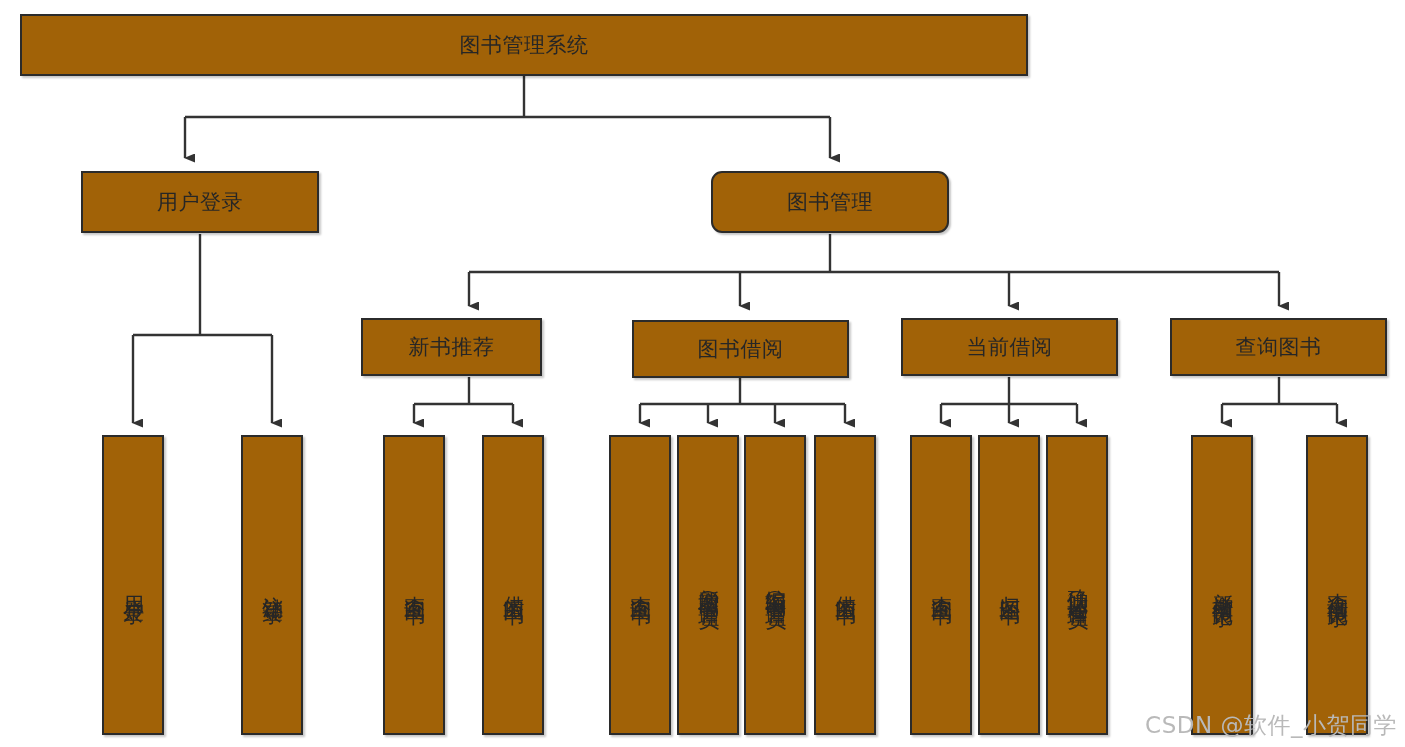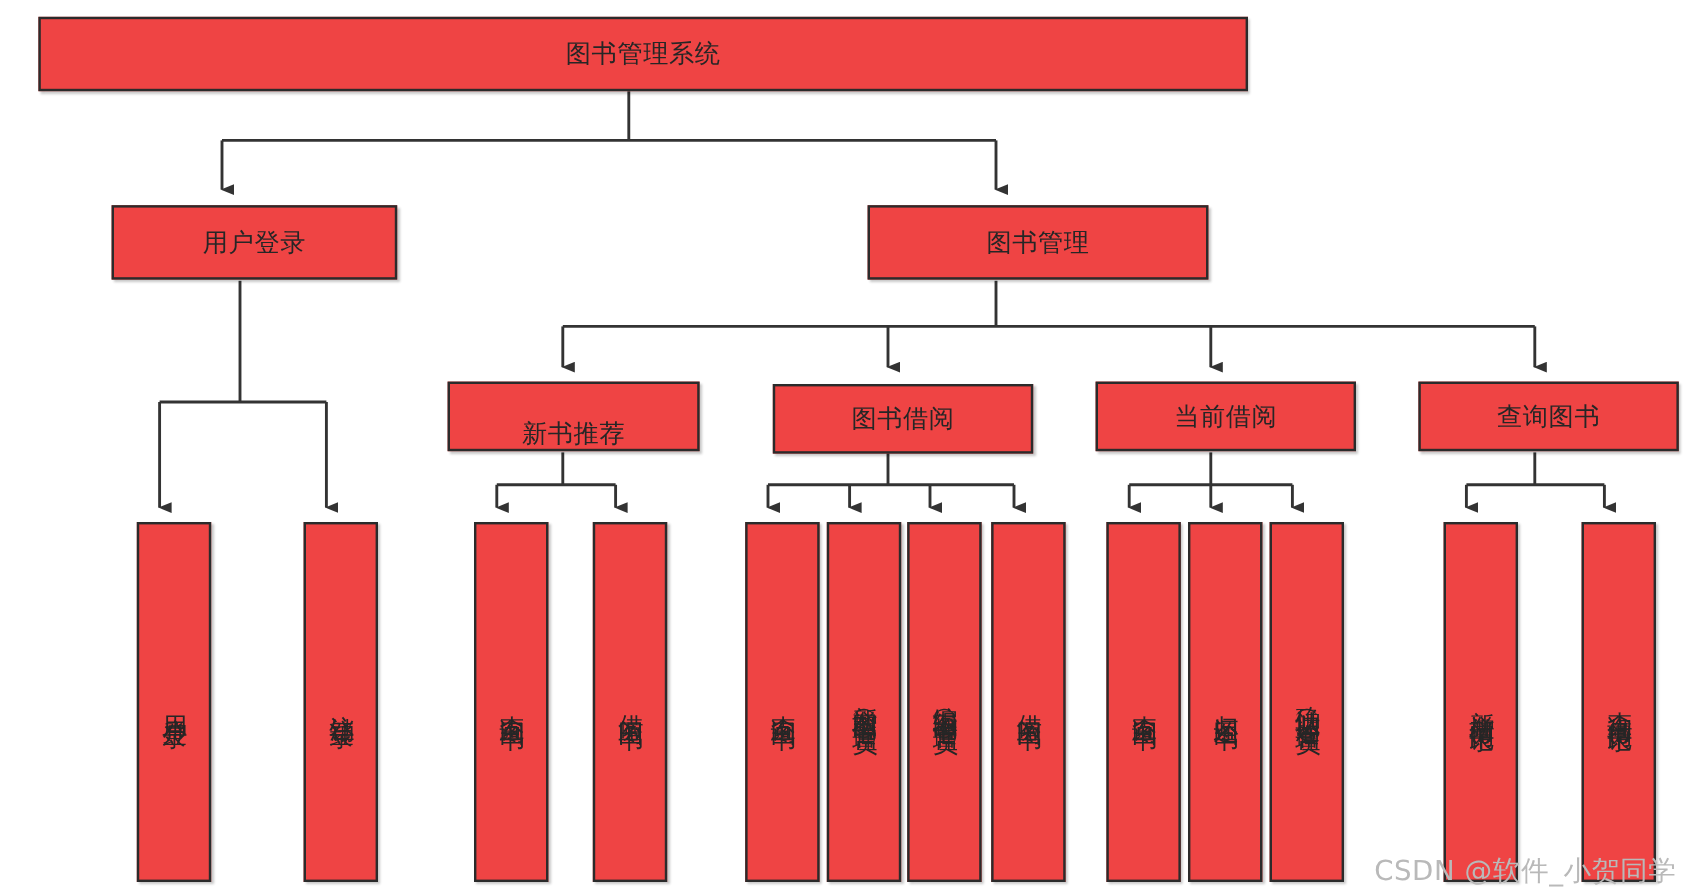--- a/index.html
+++ b/index.html
@@ -22,28 +22,27 @@
     position: absolute;
     left: 0;
     top: 0;
     width: 1405px;
     height: 747px;
     pointer-events: none;
   }
   .node {
     position: absolute;
     box-sizing: border-box;
-    background: #ef4444;
+    background: #a16207;
     border: 2px solid #2b2b2b;
     box-shadow: 2px 2px 2px rgba(0,0,0,0.22);
     display: flex;
     align-items: center;
     justify-content: center;
     color: #262626;
-    margin-left: 12px;
   }
   .node-label {
     display: block;
     text-align: center;
     line-height: 1.18;
     color: #262626;
     white-space: pre;
   }
   
   .node.horiz .node-label {
@@ -135,25 +134,25 @@
   </svg>
 
   <div class="node horiz root" style="left:20px; top:14px; width:1008px; height:62px;">
     <span class="node-label">图书管理系统</span>
   </div>
 
   <div class="node horiz" style="left:81px; top:171px; width:238px; height:62px;">
     <span class="node-label">用户登录</span>
   </div>
 
-  <div class="node horiz" style="left:711px; top:171px; width:284px; height:62px;">
+  <div class="node horiz" style="left:711px; top:171px; width:238px; height:62px;border-radius:11px;">
     <span class="node-label">图书管理</span>
   </div>
 
-  <div class="node horiz" style="left:361px; top:318px; width:210px; height:58px;align-items:flex-end;">
+  <div class="node horiz" style="left:361px; top:318px; width:181px; height:58px;">
     <span class="node-label">新书推荐</span>
   </div>
 
   <div class="node horiz" style="left:632px; top:320px; width:217px; height:58px;">
     <span class="node-label">图书借阅</span>
   </div>
 
   <div class="node horiz" style="left:901px; top:318px; width:217px; height:58px;">
     <span class="node-label">当前借阅</span>
   </div>

